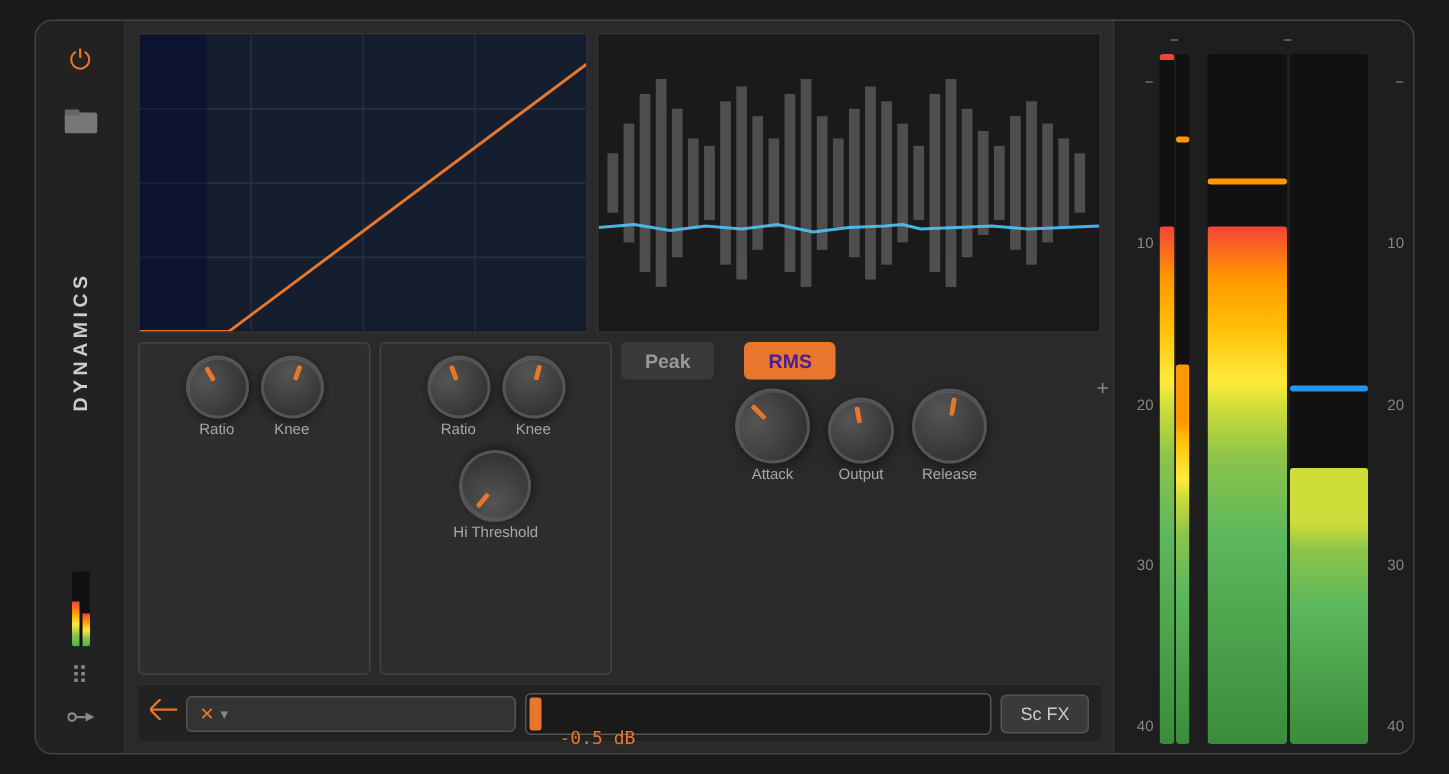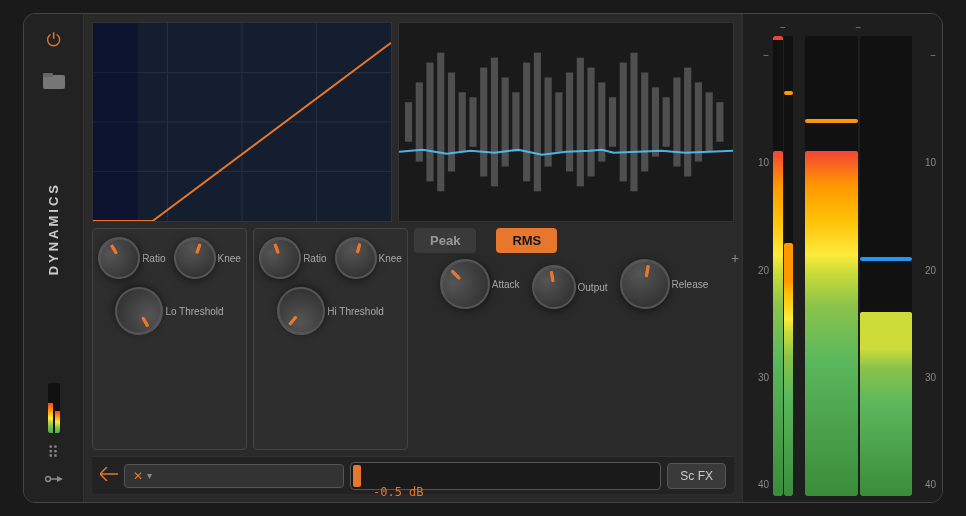--- a/index.html
+++ b/index.html
@@ -175,21 +175,21 @@
     }
 
     .knob-row {
       display: flex;
       gap: 8px;
       align-items: flex-start;
     }
 
     .knob-group {
       display: flex;
-      flex-direction: row;
+      flex-direction: column;
       align-items: center;
       gap: 2px;
     }
 
     .knob {
       width: 42px;
       height: 42px;
       border-radius: 50%;
       background: radial-gradient(circle at 35% 30%, #555, #2a2a2a);
       border: 2px solid #555;
@@ -261,21 +261,21 @@
       font-weight: bold;
     }
 
     .btn-inactive {
       background: #3a3a3a;
       color: #999;
     }
 
     .btn-active {
       background: #e8762c;
-      color: #0f172a;
+      color: #4c1d95;
     }
 
     .attack-release-row {
       display: flex;
       gap: 12px;
       align-items: flex-end;
       justify-content: center;
     }
 
     
@@ -600,26 +600,20 @@
             </div>
             <span class="knob-label">Ratio</span>
           </div>
           <div class="knob-group">
             <div class="knob" style="transform: rotate(20deg);">
               <div style="position:absolute;width:3px;height:10px;background:#e8762c;border-radius:1px;top:4px;left:50%;transform:translateX(-50%);"></div>
             </div>
             <span class="knob-label">Knee</span>
           </div>
         </div>
-        <div class="knob-group" style="margin-top:4px;">
-          <div class="knob knob-large" style="transform: rotate(150deg);">
-            <div style="position:absolute;width:3px;height:11px;background:#e8762c;border-radius:1px;top:4px;left:50%;transform:translateX(-50%);"></div>
-          </div>
-          <span class="knob-label">Lo Threshold</span>
-        </div>
       </div>
 
       <div class="hi-section">
         <div class="knob-row">
           <div class="knob-group">
             <div class="knob" style="transform: rotate(-20deg);">
               <div style="position:absolute;width:3px;height:10px;background:#e8762c;border-radius:1px;top:4px;left:50%;transform:translateX(-50%);"></div>
             </div>
             <span class="knob-label">Ratio</span>
           </div>

